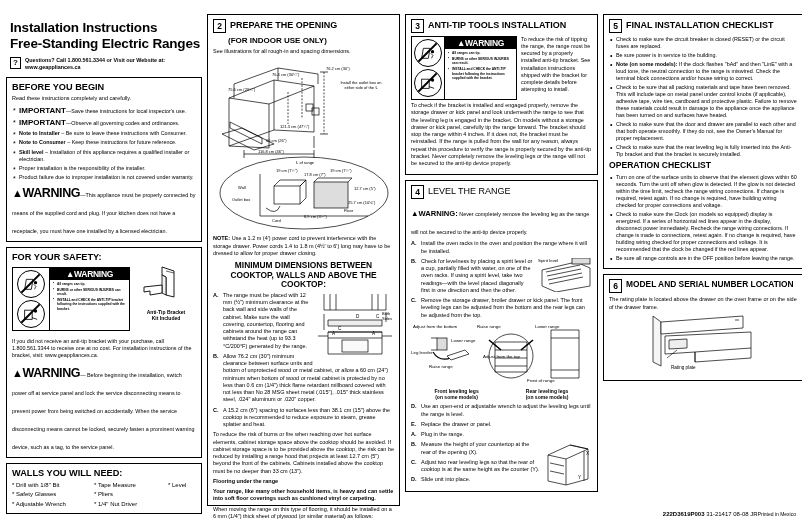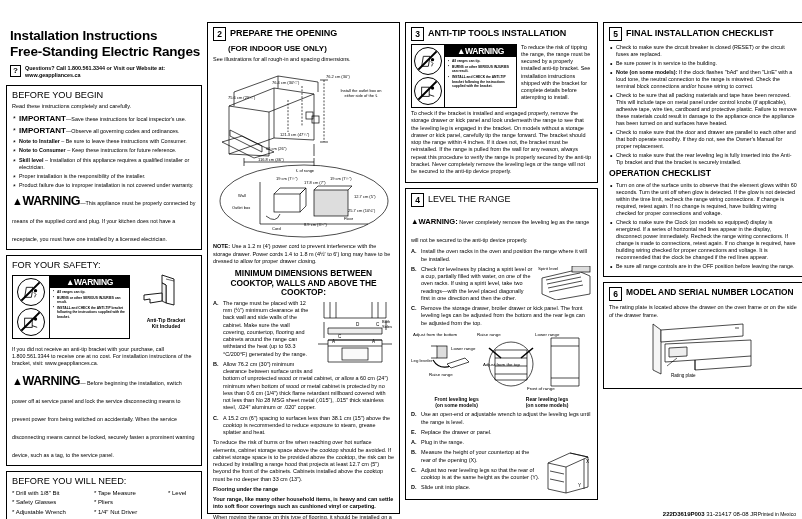--- a/index.html
+++ b/index.html
@@ -2,35 +2,35 @@
 <html><head>
 <meta charset="utf-8">
 <style>
   html,body{margin:0;padding:0;background:#fff;}
   body{
     width:802px;height:519px;overflow:hidden;
     font-family:"Liberation Sans", sans-serif;
     color:#000;
     -webkit-font-smoothing:none;
   }
-  .page{position:relative;width:802px;height:519px;box-sizing:border-box;padding:22px 6px 0 6px;}
+  .page{position:relative;width:802px;height:519px;box-sizing:border-box;padding:14px 6px 0 6px;}
   .cols{display:flex;gap:5px;height:492px;}
   .col{width:193px;flex:0 0 193px;}
   .col.c1{width:196px;flex:0 0 196px;}
   .col.c4{width:200px;flex:0 0 200px;}
 
   .box{border:1.2px solid #000;padding:4px 5px;margin-bottom:5px;box-sizing:border-box;}
 
   h1{font-size:13.5px;font-weight:bold;margin:0;line-height:1.18;letter-spacing:-0.2px;}
   .title-wrap{margin:6px 0 5px 4px;}
   .qline{display:flex;align-items:flex-start;gap:4px;margin:4px 0 0 4px;}
   .qbox{border:1px solid #000;width:9px;height:10px;font-size:8px;line-height:10px;text-align:center;font-weight:bold;flex:0 0 auto;}
   .qtext{font-size:5.4px;font-weight:bold;line-height:1.35;}
 
-  h2{font-size:9.2px;font-weight:normal;margin:0 0 3px 0;}
+  h2{font-size:9.2px;font-weight:bold;margin:0 0 3px 0;}
   h3{font-size:8.4px;font-weight:bold;margin:4px 0 2px 0;line-height:1.15;}
   p{margin:0 0 3px 0;font-size:5.5px;line-height:1.32;}
   .sm{font-size:5.4px;line-height:1.3;}
 
   ul{margin:0;padding:0;list-style:none;}
   li{font-size:5.4px;line-height:1.3;margin-bottom:2px;position:relative;padding-left:7px;}
   li:before{content:"•";position:absolute;left:1px;top:-1px;font-size:7px;}
   li.star:before{content:"*";top:0px;}
   li b{font-weight:bold;}
   .big-imp{font-size:8px;font-weight:bold;}
@@ -160,21 +160,21 @@
             </div>
           </div>
         </div>
         <p class="sm" style="margin-top:3px;">If you did not receive an anti-tip bracket with your purchase, call 1.800.561.3344 to receive one at no cost. For installation instructions of the bracket, visit: www.geappliances.ca.</p>
         <div style="margin-top:4px;">
           <span class="warnhead"><span class="tri">▲</span><span>WARNING</span></span><span class="warnrun">— Before beginning the installation, switch power off at service panel and lock the service disconnecting means to prevent power from being switched on accidentally. When the service disconnecting means cannot be locked, securely fasten a prominent warning device, such as a tag, to the service panel.</span>
         </div>
       </div>
 
       <div class="box">
-        <h2>BEFORE YOU WILL NEED:</h2>
+        <h2>WALLS YOU WILL NEED:</h2>
         <div class="tools-list">
           <div style="width:78px">
             <span>Drill with 1/8" Bit</span>
             <span>Safety Glasses</span>
             <span>Adjustable Wrench</span>
           </div>
           <div style="width:70px">
             <span>Tape Measure</span>
             <span>Pliers</span>
             <span>1/4" Nut Driver</span>

